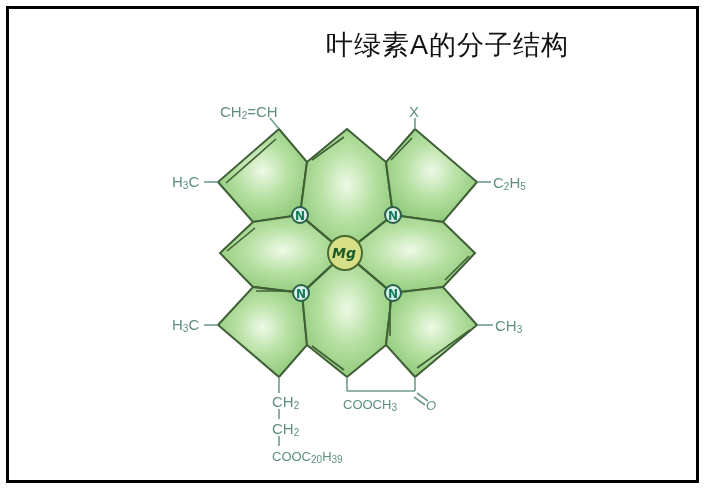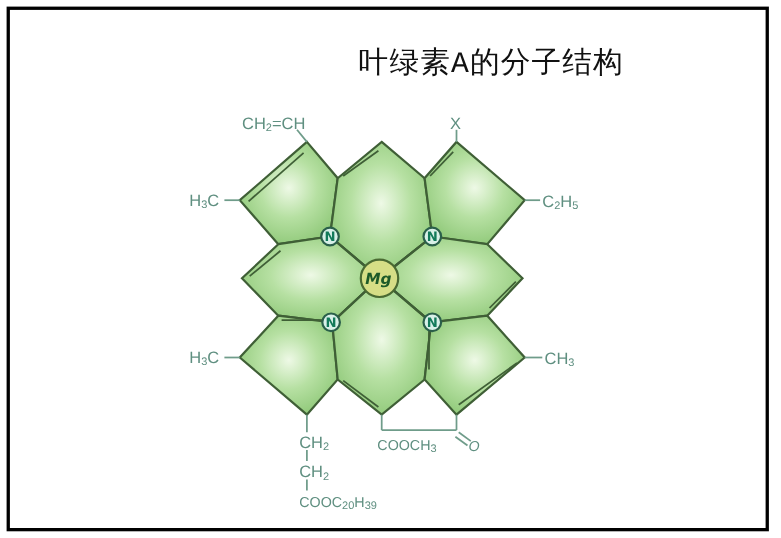--- a/index.html
+++ b/index.html
@@ -2,22 +2,22 @@
 <html><head>
   <meta charset="utf-8">
   <style>
     html, body { margin: 0; padding: 0; background: #ffffff; }
     body { width: 710px; height: 489px; position: relative; overflow: hidden; font-family: "DejaVu Sans", sans-serif; }
     .frame {
       position: absolute; left: 6px; top: 6px; width: 687px; height: 471px;
       border: 3px solid #000000; background: #ffffff;
     }
     .title {
-      position: absolute; left: 326px; top: 38px;
-      font-family: Liberation Mono, monospace; font-size: 27px; color: #111111;
+      position: absolute; left: 326px; top: 27px;
+      font-family: Liberation Sans, sans-serif; font-size: 27px; color: #111111;
       letter-spacing: 1px; white-space: nowrap;
     }
     svg.diagram { position: absolute; left: 0; top: 0; }
     .lbl { font-family: "Liberation Sans", sans-serif; fill: #5f8f80; font-size: 15px; }
     .lbl-sm { font-family: "Liberation Sans", sans-serif; fill: #5f8f80; font-size: 13px; }
     .sub { font-size: 10px; }
     .ring { stroke: #3f5f36; stroke-width: 2; }
     .bond { stroke: #3f5f36; stroke-width: 2; fill: none; }
     .dbl { stroke: #3f5f36; stroke-width: 1.6; fill: none; }
     .subst { stroke: #6f9c8a; stroke-width: 1.6; fill: none; }

